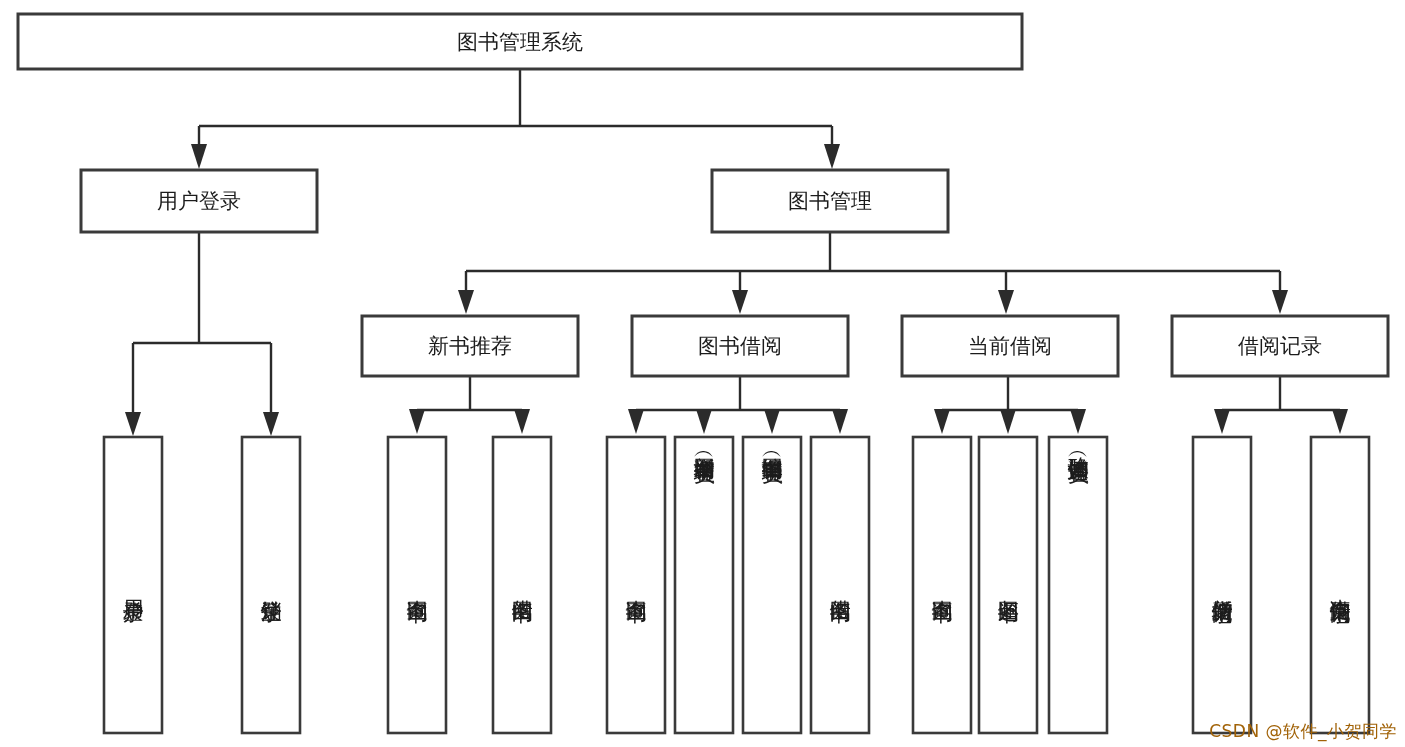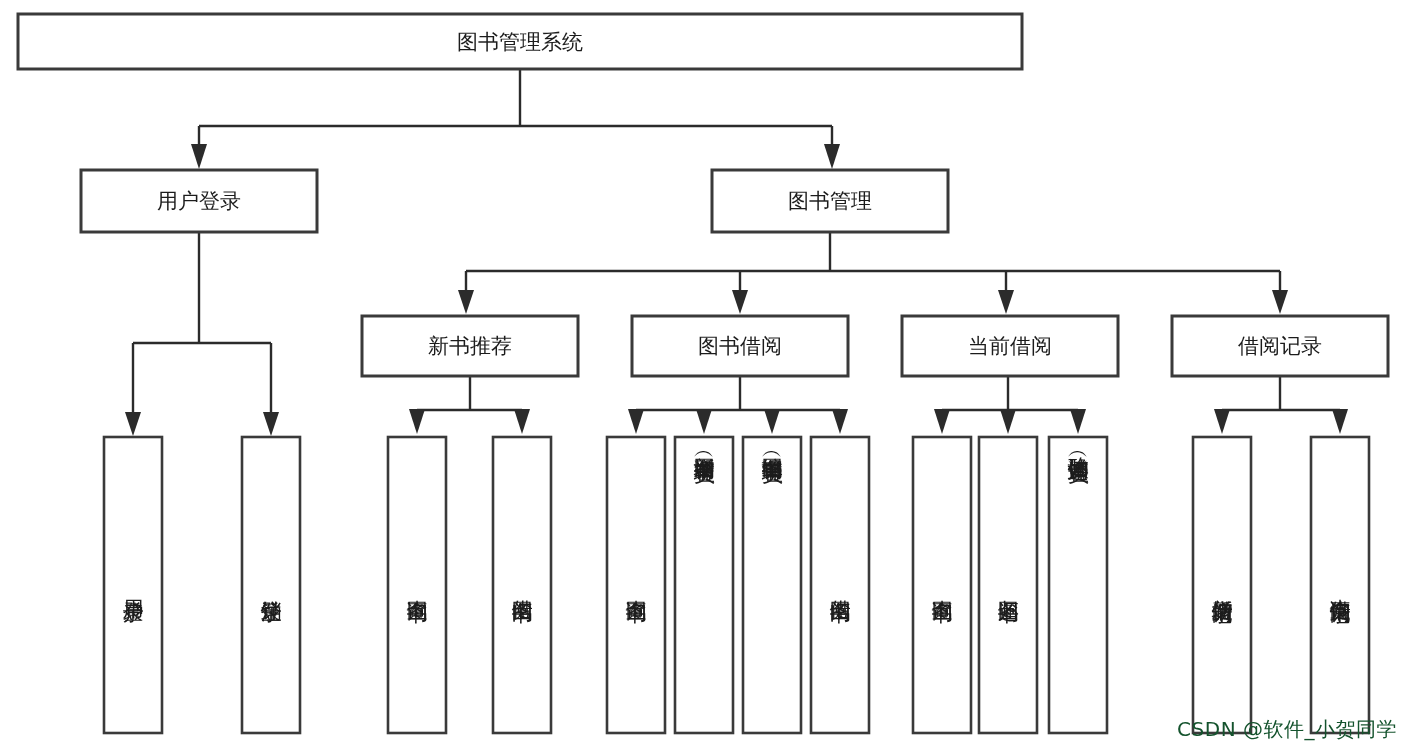--- a/index.html
+++ b/index.html
@@ -76,22 +76,22 @@
     color: #1c1c1c;
     letter-spacing: 1px;
     white-space: nowrap;
     text-align: center;
   }
   .watermark {
     position: absolute;
     right: 8px;
     bottom: 4px;
     font-family: "DejaVu Sans", "Liberation Sans", sans-serif;
-    font-size: 20px;
-    color: #14532d;
+    font-size: 17px;
+    color: #a16207;
     white-space: nowrap;
     letter-spacing: 0.5px;
   }
 </style>
 </head>
 <body>
 
 <div id="diagram-root">
 
   <svg class="diagram-canvas" viewBox="0 0 1405 747">

